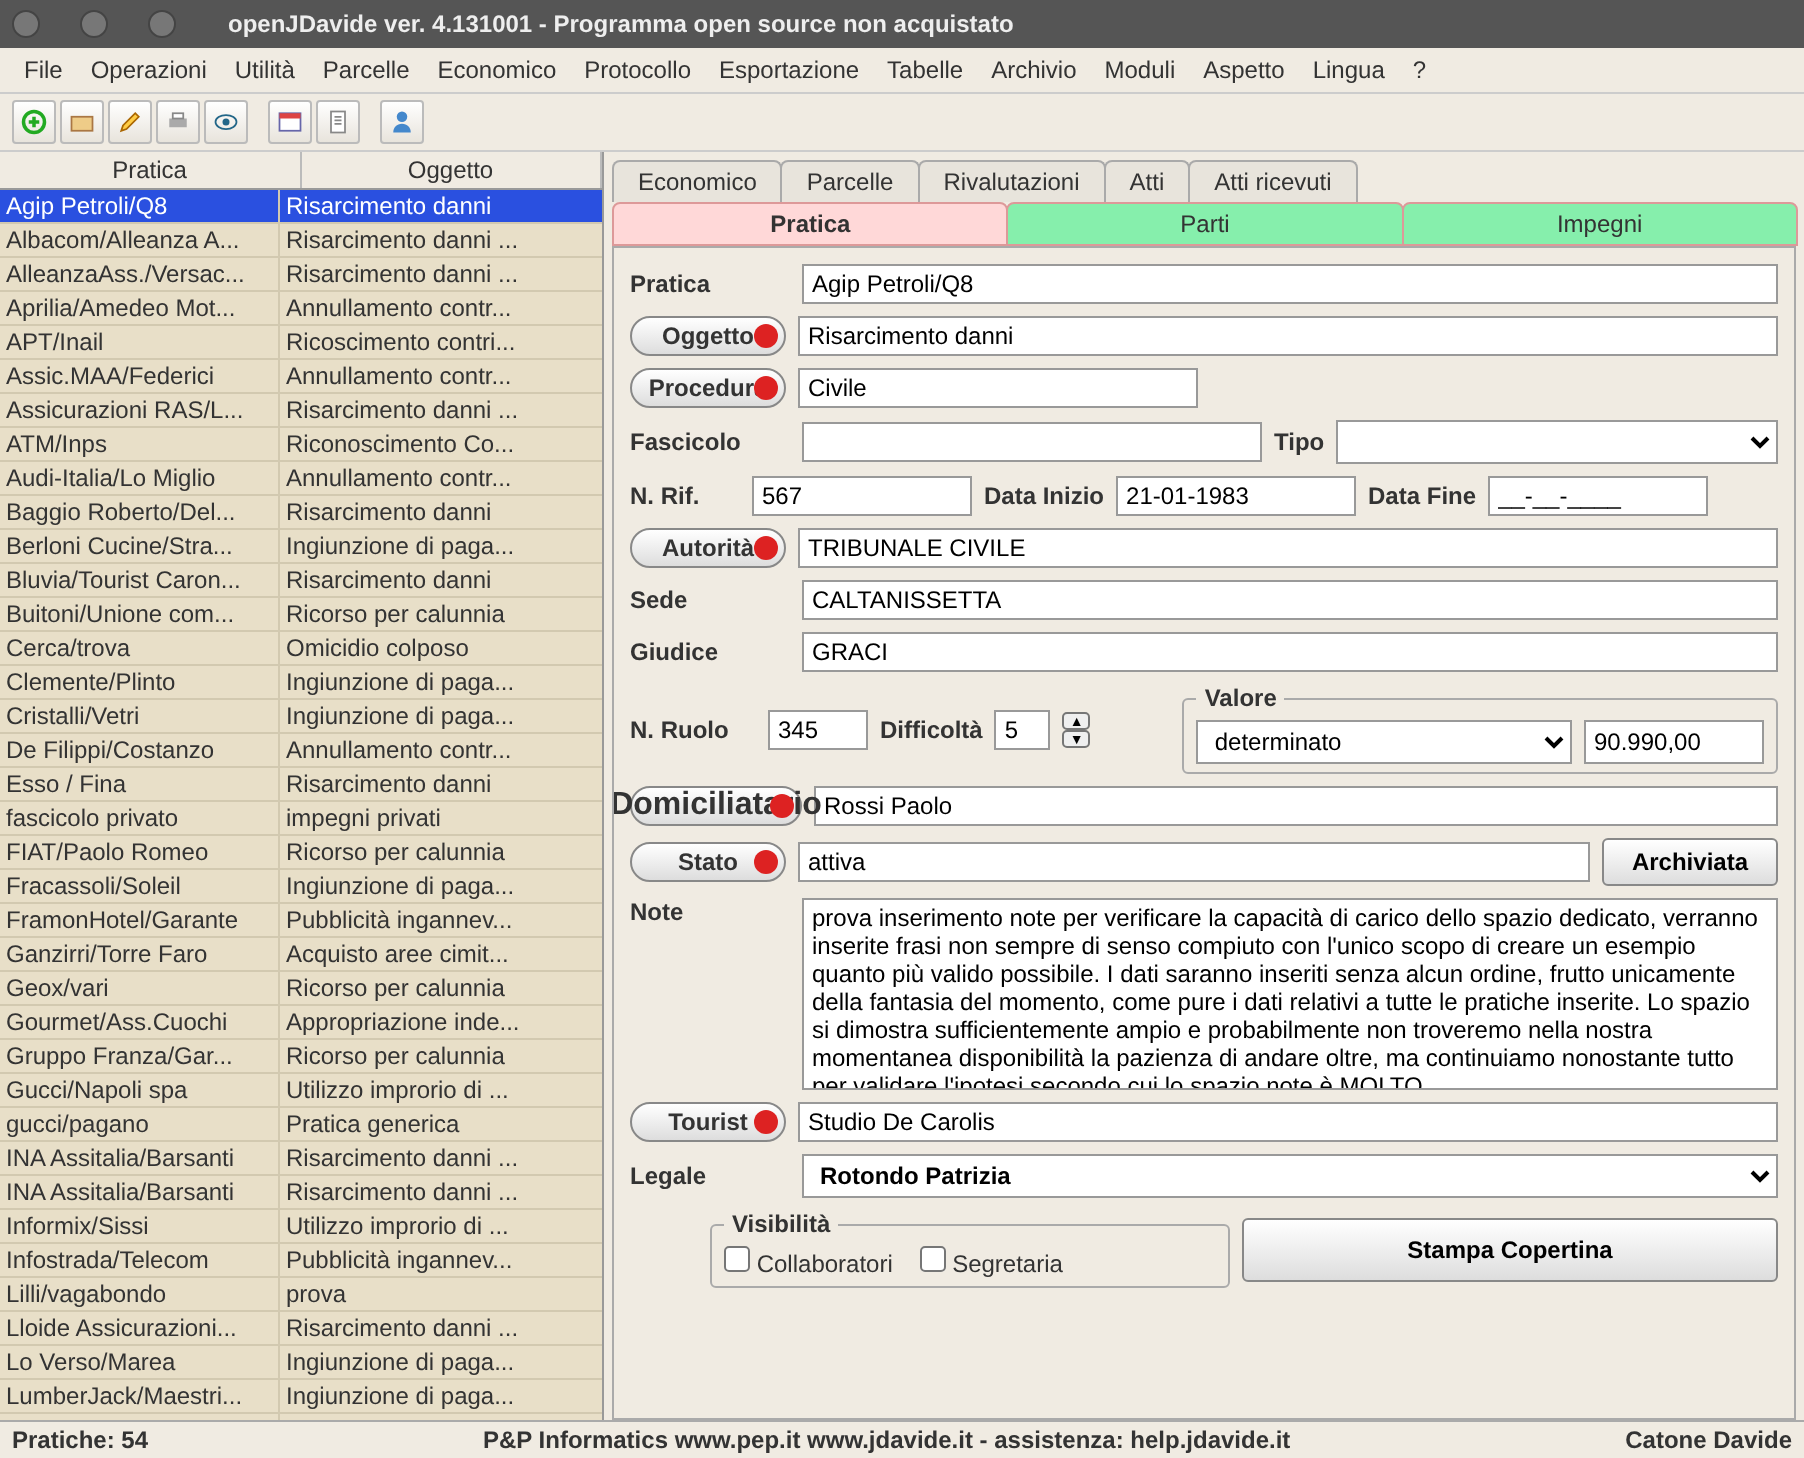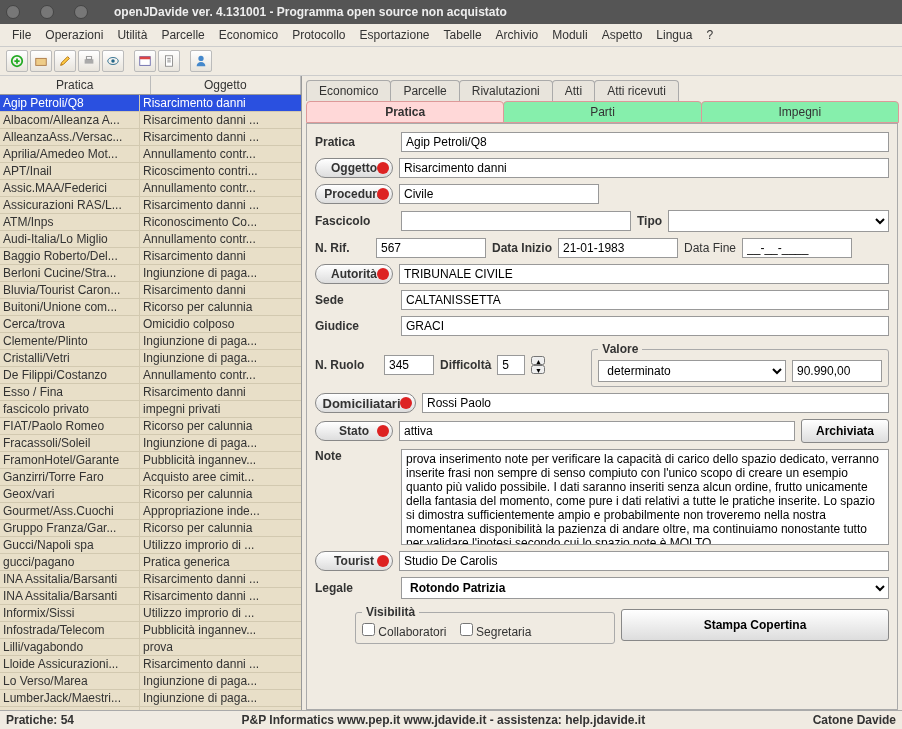--- a/index.html
+++ b/index.html
@@ -318,21 +318,21 @@
         <span class="lab">Fascicolo</span>
         <input type="text" style="width: 230px;" value="">
         <span style="font-weight:bold">Tipo</span>
         <select style="flex:1"><option></option></select>
       </div>
       <div class="fr">
         <span class="lab" style="width:55px">N. Rif.</span>
         <input type="text" style="width: 110px;" value="567">
         <span style="font-weight:bold">Data Inizio</span>
         <input type="text" style="width: 120px;" value="21-01-1983">
-        <span style="font-weight:normal">Data Fine</span>
+        <span style="font-weight:bold">Data Fine</span>
         <input type="text" style="width: 110px;" value="__-__-____">
       </div>
       <div class="fr">
         <span class="pill">Autorità</span>
         <input type="text" style="flex: 1 1 0%;" value="TRIBUNALE CIVILE">
       </div>
       <div class="fr">
         <span class="lab">Sede</span>
         <input type="text" style="flex: 1 1 0%;" value="CALTANISSETTA">
       </div>
@@ -351,21 +351,21 @@
           </span>
         <fieldset style="flex:1">
           <legend>Valore</legend>
           <div style="display:flex;gap:6px">
             <select style="flex:1"><option>determinato</option></select>
             <input type="text" style="width: 90px;" value="90.990,00">
           </div>
         </fieldset>
       </div>
       <div class="fr">
-        <span class="pill" style="width:101px;font-size:13px">Domiciliatario</span>
+        <span class="pill" style="width:86px;font-size:16px">Domiciliatario</span>
         <input type="text" style="flex: 1 1 0%;" value="Rossi Paolo">
       </div>
       <div class="fr">
         <span class="pill">Stato</span>
         <input type="text" style="flex: 1 1 0%;" value="attiva">
         <button class="btn">Archiviata</button>
       </div>
       <div class="fr" style="align-items:flex-start">
         <span class="lab">Note</span>
         <textarea style="flex: 1 1 0%; height: 96px;">prova inserimento note per verificare la capacità di carico dello spazio dedicato, verranno inserite frasi non sempre di senso compiuto con l'unico scopo di creare un esempio quanto più valido possibile. I dati saranno inseriti senza alcun ordine, frutto unicamente della fantasia del momento, come pure i dati relativi a tutte le pratiche inserite. Lo spazio si dimostra sufficientemente ampio e probabilmente non troveremo nella nostra momentanea disponibilità la pazienza di andare oltre, ma continuiamo nonostante tutto per validare l'ipotesi secondo cui lo spazio note è MOLTO</textarea>

